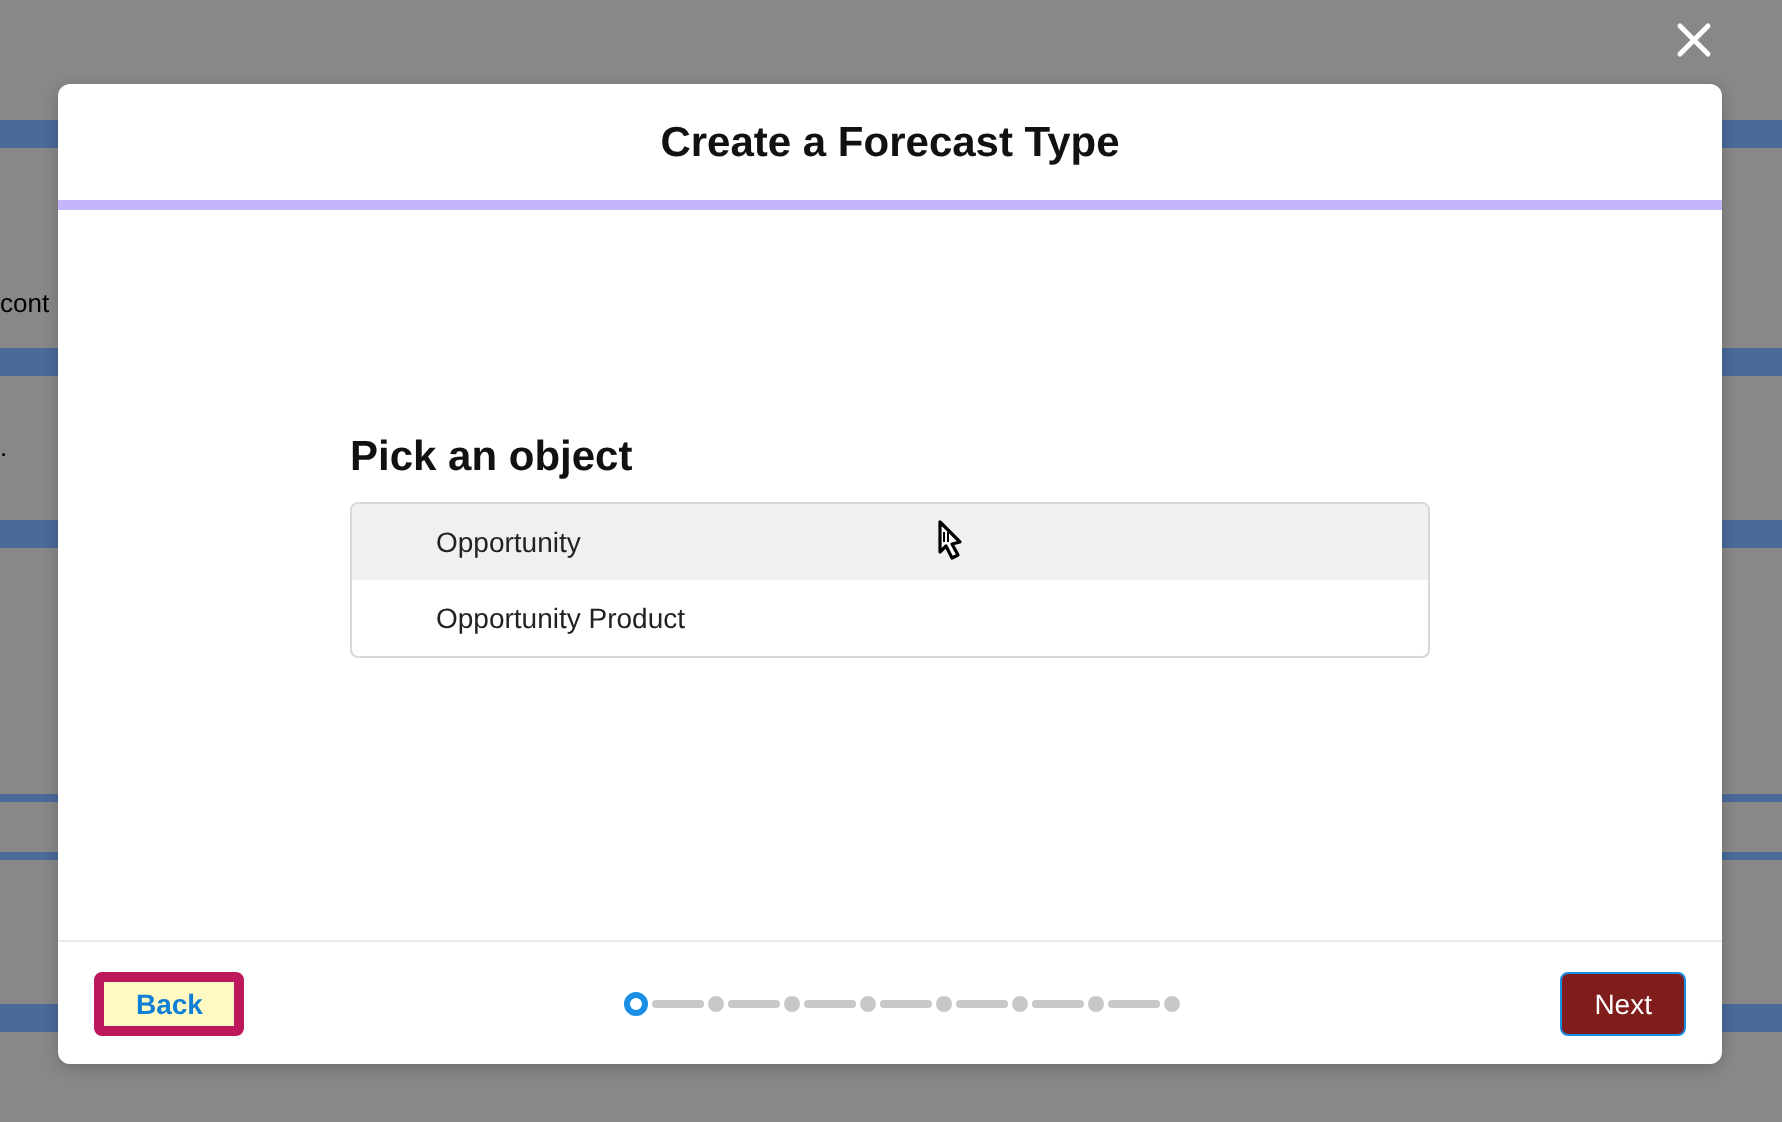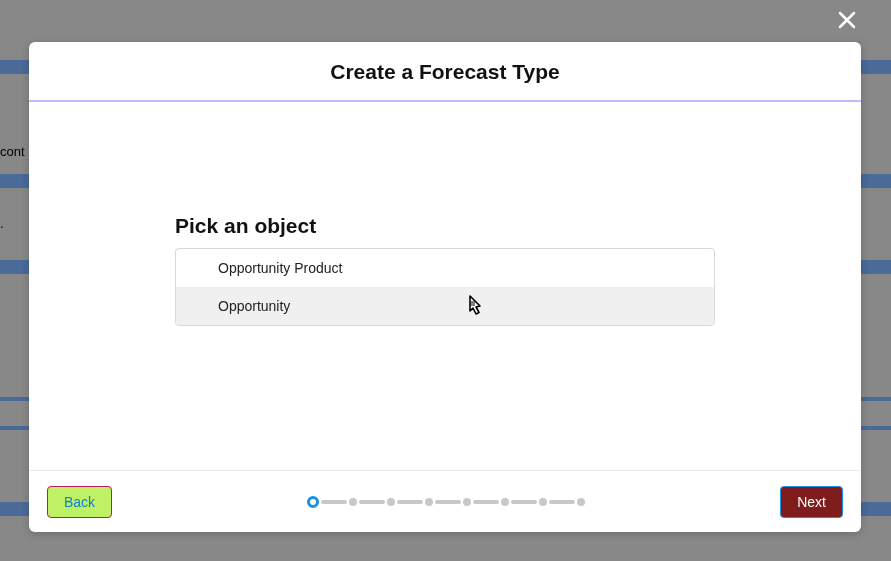--- a/index.html
+++ b/index.html
@@ -22,21 +22,21 @@
     left: 29px; top: 42px;
     width: 832px; height: 490px;
     background: #fff;
     border-radius: 6px;
     display: flex; flex-direction: column;
     box-shadow: 0 2px 8px rgba(0,0,0,0.2);
   }
   .modal-header {
     text-align: center;
     padding: 18px 0 16px 0;
-    border-bottom: 2px solid #c4b5fd;
+    border-bottom: 5px solid #c4b5fd;
   }
   .modal-title {
     font-size: 21px;
     font-weight: 700;
     color: #111;
   }
   .modal-body {
     flex: 1;
     padding: 0 46px;
     position: relative;
@@ -112,23 +112,24 @@
     height: 32px;
     padding: 0 16px;
     border-radius: 4px;
     font-size: 14px;
     display: inline-flex;
     align-items: center;
     justify-content: center;
     cursor: pointer;
   }
   .btn-back {
-    background: #bef264;
-    border: 1px solid #be185d;
+    background: #fef9c3;
+    border: 5px solid #be185d;
     color: #0f7fd6;
+    font-weight: bold;
   }
   .btn-next {
     background: #7f1d1d;
     border: 1px solid #1b8ee6;
     color: #fff;
     font-weight: 500;
   }
   .stepper {
     display: flex;
     align-items: center;
@@ -173,33 +174,33 @@
     <div class="modal-header">
       <div class="modal-title">Create a Forecast Type</div>
     </div>
 
     <div class="modal-body">
       <div class="content">
         <div class="section-title">Pick an object</div>
 
 
         <div class="dropdown">
-          <div class="dropdown-option">
-            <span>Opportunity Product</span>
-          </div>
           <div class="dropdown-option hovered">
             <span>Opportunity</span>
             <span class="cursor-icon">
               <svg viewBox="0 0 32 32">
                 <path d="M12 5 L12 20 L15 17 L18 23 L21 21.5 L18 16 L22 15 Z" fill="#fff" stroke="#000" stroke-width="1.6" stroke-linejoin="round"></path>
                 <line x1="14" y1="10" x2="14" y2="15" stroke="#000" stroke-width="1"></line>
                 <line x1="16" y1="10" x2="16" y2="15" stroke="#000" stroke-width="1"></line>
               </svg>
             </span>
           </div>
+          <div class="dropdown-option">
+            <span>Opportunity Product</span>
+          </div>
         </div>
       </div>
     </div>
 
     <div class="modal-footer">
       <div class="btn btn-back">Back</div>
 
       <div class="stepper">
         <div class="step-dot current"></div>
         <div class="step-line"></div>

